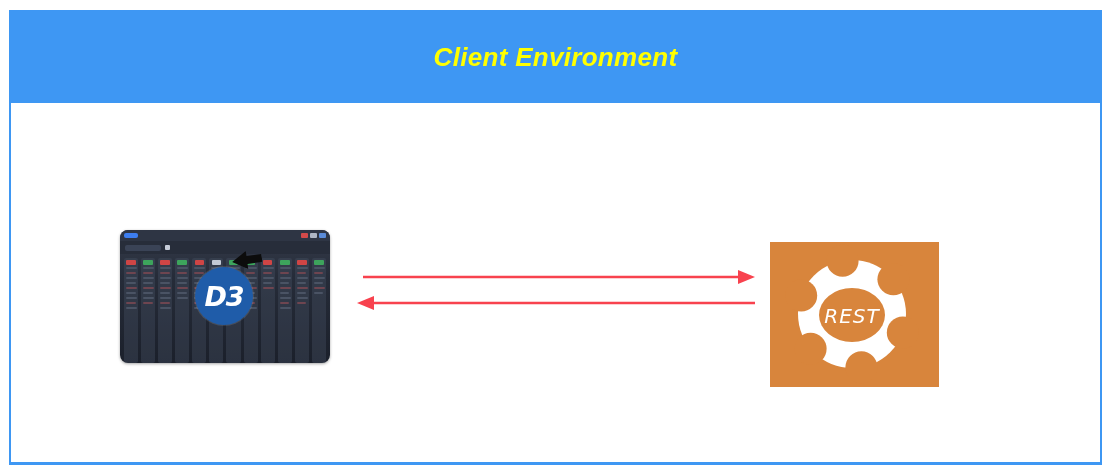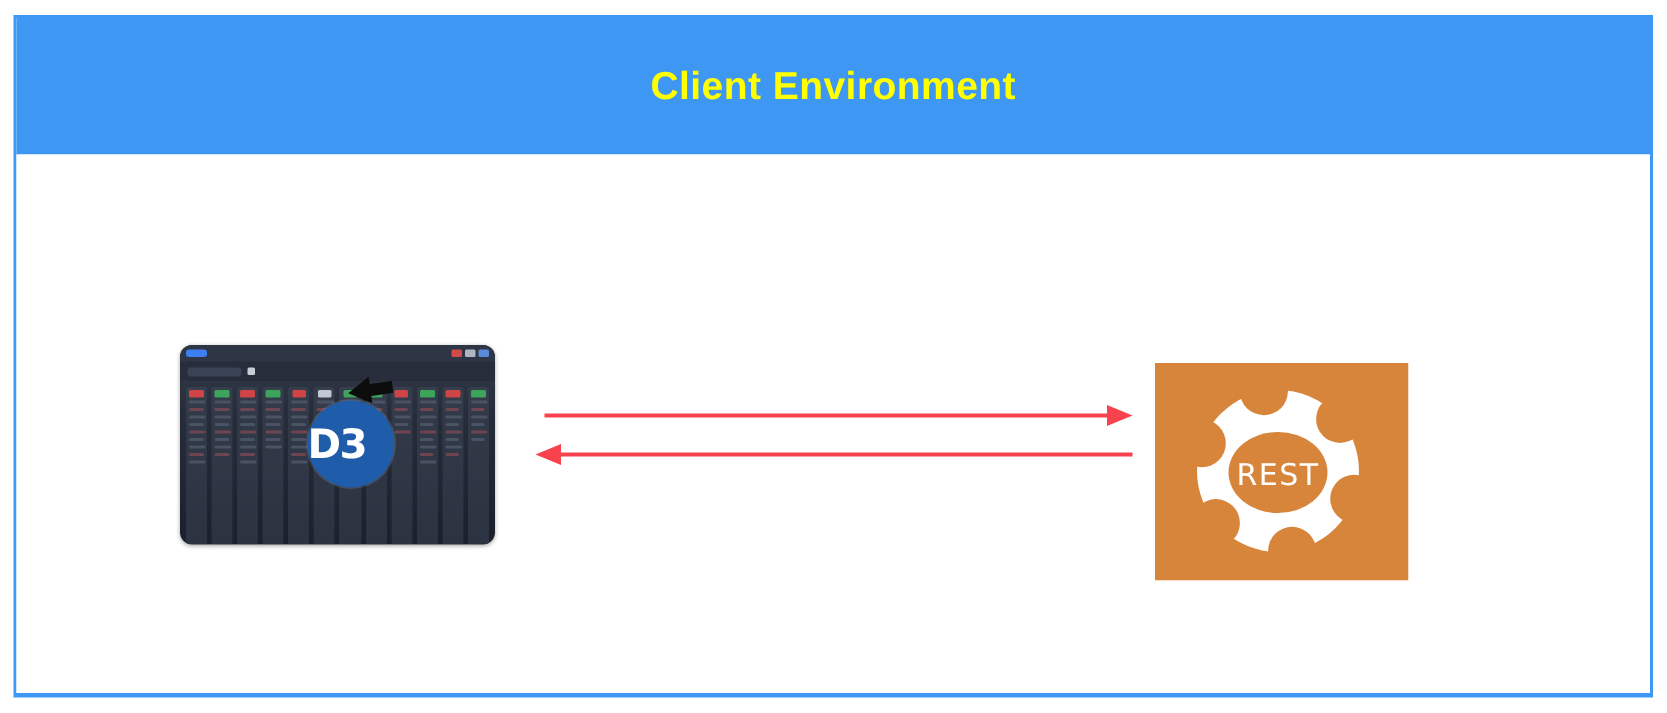--- a/index.html
+++ b/index.html
@@ -1,17 +1,17 @@
 <!DOCTYPE html>
 <html><head>
 <meta charset="utf-8">
 <style>
   html,body{margin:0;padding:0;background:#ffffff;}
   .canvas{position:relative;width:1111px;height:475px;background:#ffffff;overflow:hidden;
-          font-family:"Liberation Sans",sans-serif;}
+          font-family:"Liberation Sans",sans-serif;font-style:italic;}
   .frame{position:absolute;left:9px;top:10px;width:1089px;height:450px;
          border:2px solid #3e97f3;border-bottom-width:3px;background:#ffffff;}
   .header{height:91px;background:#3e97f3;display:flex;align-items:center;justify-content:center;}
   .header-title{color:#ffff00;font-size:26px;font-weight:bold;letter-spacing:.3px;}
   .body{position:absolute;left:0;top:91px;right:0;bottom:0;background:#ffffff;}
 
   
   .d3-label{position:absolute;left:120px;top:84px;width:220px;text-align:center;
             color:#2153d4;font-size:21px;font-weight:bold;}
   .d3-shot{position:absolute;left:109px;top:127px;width:210px;height:133px;border-radius:8px;
@@ -29,22 +29,22 @@
   .tooldot{width:5px;height:5px;border-radius:1px;background:#c6ccd8;display:inline-block;}
   .shot-columns{display:flex;gap:3px;padding:4px 4px 0 4px;height:105px;}
   .col{flex:1;background:rgba(72,81,99,.38);border-radius:2px;padding:2px 1px 0 1px;display:flex;
        flex-direction:column;align-items:center;}
   .badge{width:80%;height:5px;border-radius:1px;margin-bottom:2px;}
   .badge.red{background:#cf4545;}
   .badge.green{background:#3da45c;}
   .badge.light{background:#c3c9d4;}
   .line{height:2px;border-radius:1px;background:#4a5364;margin-bottom:3px;align-self:flex-start;margin-left:1px;}
   .line.warm{background:#6e4550;}
-  .d3-logo{position:absolute;left:85px;top:37px;width:58px;height:58px;border-radius:50%;
-           background:#1f5ca9;display:flex;align-items:center;justify-content:flex-start;
+  .d3-logo{position:absolute;left:75px;top:37px;width:58px;height:58px;border-radius:50%;
+           background:#1f5ca9;display:flex;align-items:center;justify-content:center;
            box-shadow:0 0 0 1px rgba(255,255,255,.12);}
   .d3-logo span{color:#ffffff;font-size:27px;font-weight:bold;letter-spacing:-1px;
                 font-family:"DejaVu Sans",sans-serif;}
   .cursor{position:absolute;left:112px;top:21px;transform:rotate(-8deg);}
 
   
   .arrows{position:absolute;left:331px;top:156px;}
   .api-label{position:absolute;left:389px;top:228px;color:#1a1a1a;font-size:18px;}
 
   

